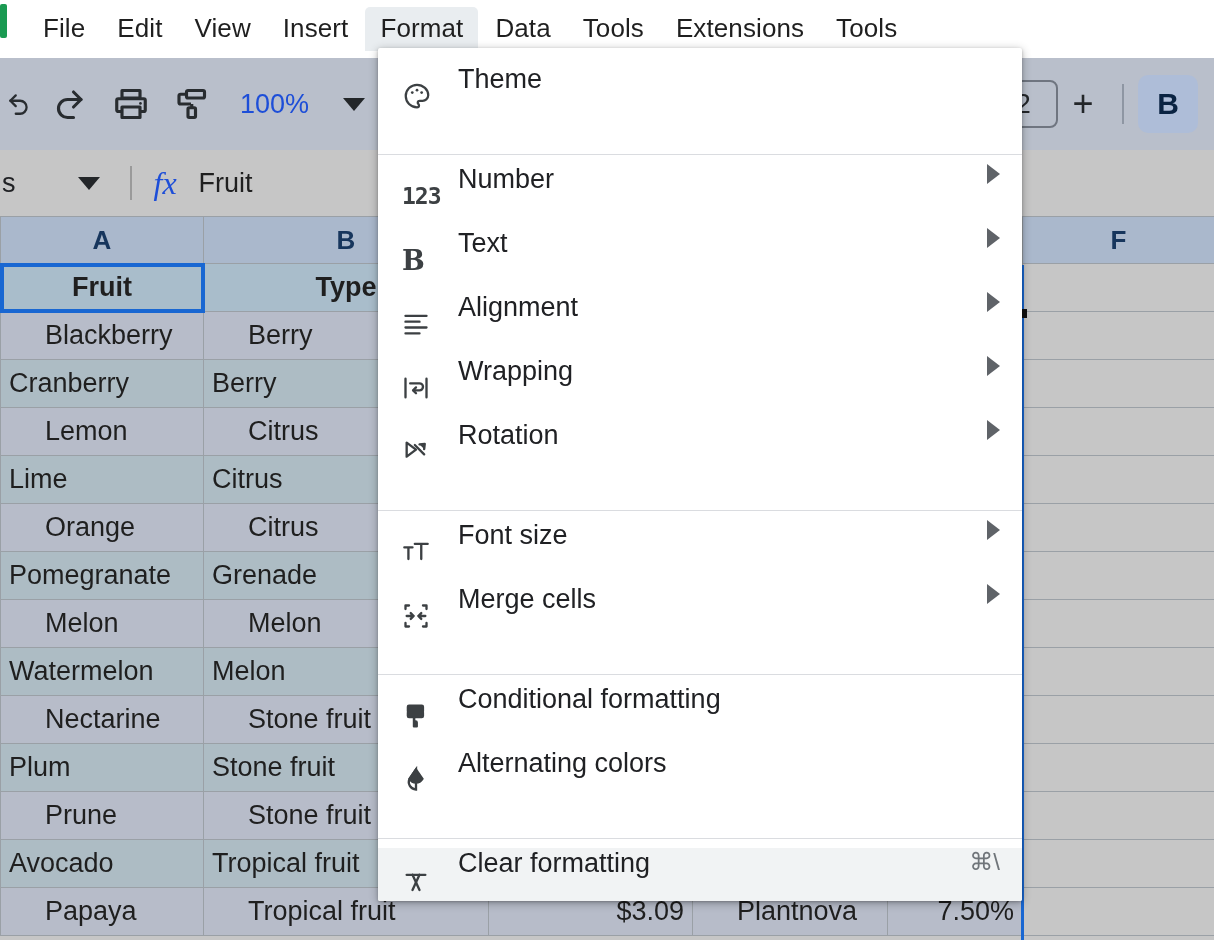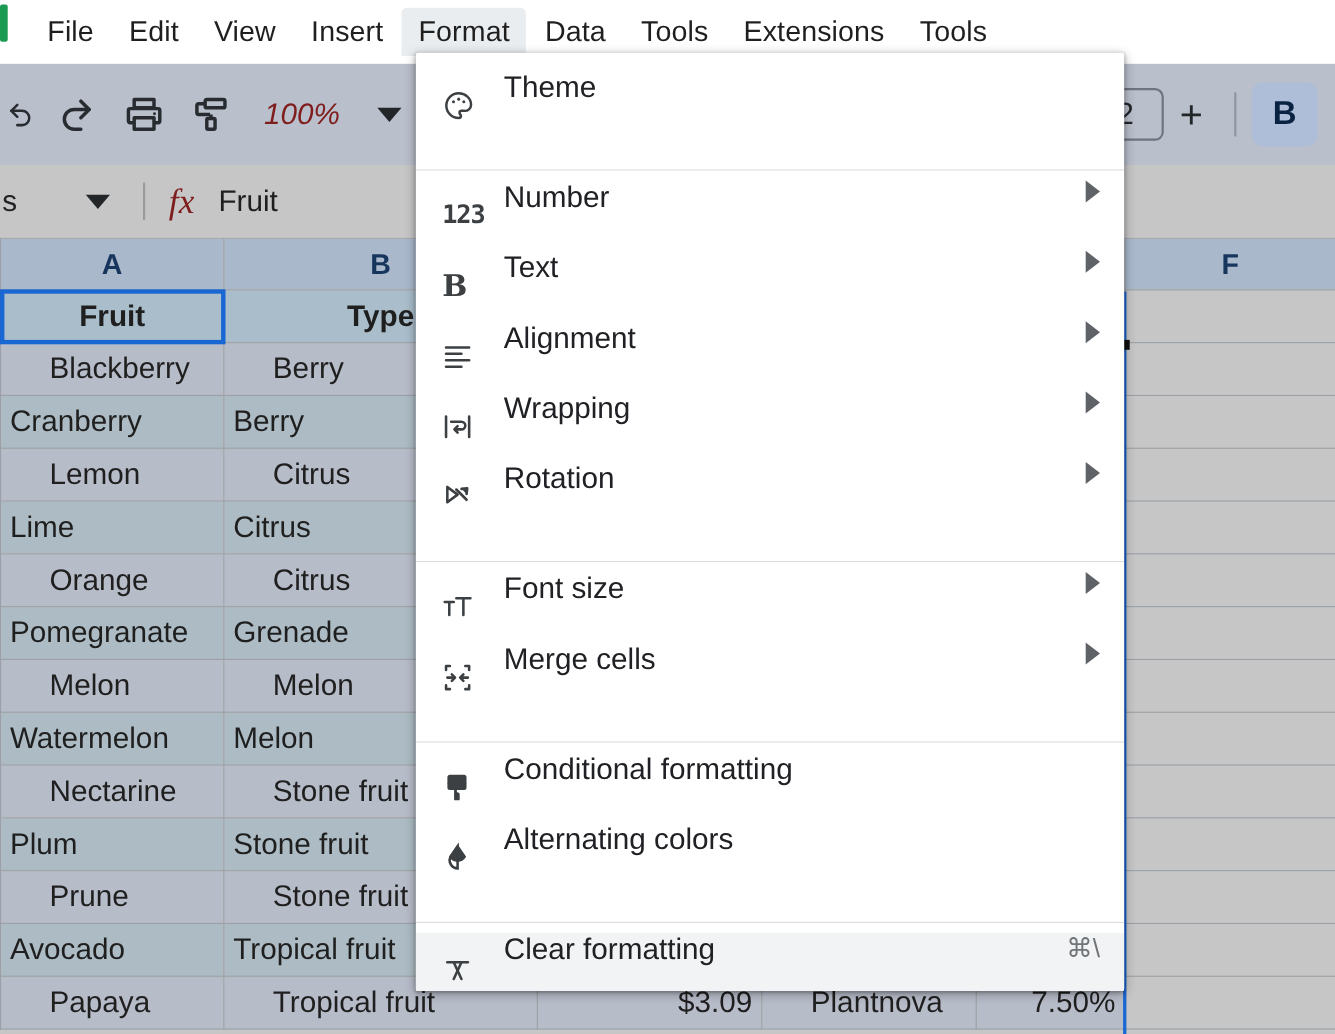--- a/index.html
+++ b/index.html
@@ -55,24 +55,23 @@
     z-index: 3;
   }
   .tb-icon {
     width: 46px; height: 46px;
     display: flex; align-items: center; justify-content: center;
     color: #282c30;
     flex: 0 0 auto;
   }
   .tb-icon svg { display: block; }
   .tb-zoom {
-    font-size: 27px; color: #7f1d1d;
+    font-size: 27px; color: #1d4ed8;
     padding: 0 6px;
     white-space: nowrap;
-    font-style: italic;
   }
   .caret-dn {
     width: 0; height: 0;
     border-left: 11px solid transparent;
     border-right: 11px solid transparent;
     border-top: 13px solid #232629;
   }
   .tb-divider {
     width: 2px; height: 40px;
     background: #8e96a3;
@@ -122,21 +121,21 @@
   }
   .fb-divider {
     width: 2px; height: 34px;
     background: #9a9a9a;
     margin: 0 22px 0 30px;
   }
   .fx {
     font-family: "Liberation Serif", serif;
     font-style: italic;
     font-size: 32px;
-    color: #7f1d1d;
+    color: #1d4ed8;
     margin-right: 22px;
   }
   .fb-value { font-size: 27px; color: #1f1f1f; }
 
   
   .grid-wrap {
     position: absolute; top: 216px; left: 0;
     width: 1214px; height: 724px;
     overflow: hidden;
     background: #c6c6c6;

